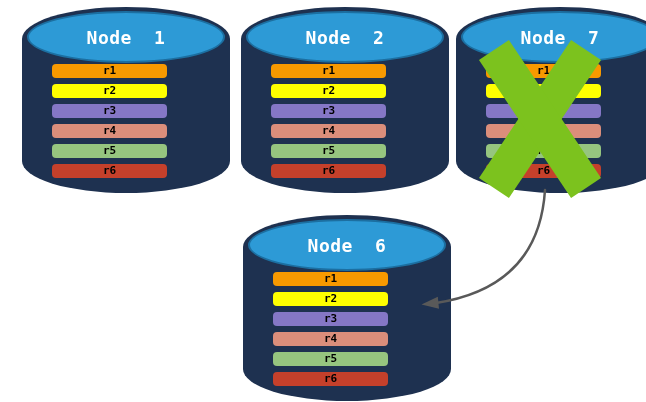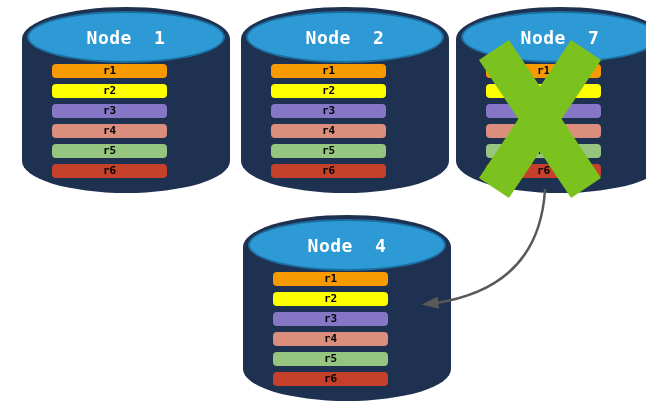--- a/index.html
+++ b/index.html
@@ -137,21 +137,21 @@
       <div class="row" style="background-color: rgb(133, 119, 198);">r3</div>
       <div class="row" style="background-color: rgb(219, 142, 123);">r4</div>
       <div class="row" style="background-color: rgb(150, 197, 127);">r5</div>
       <div class="row" style="background-color: rgb(197, 64, 43);">r6</div>
     </div>
   </div>
 
   <div class="node node-4">
     <div class="cyl-body" style="background-color: rgb(30, 49, 80);"></div>
     <div class="cyl-top" style="background-color: rgb(45, 154, 214);">
-      <span class="node-title">Node 4</span>
+      <span class="node-title">Node 6</span>
     </div>
     <div class="rows">
       <div class="row" style="background-color: rgb(247, 153, 0);">r1</div>
       <div class="row" style="background-color: rgb(255, 255, 0);">r2</div>
       <div class="row" style="background-color: rgb(133, 119, 198);">r3</div>
       <div class="row" style="background-color: rgb(219, 142, 123);">r4</div>
       <div class="row" style="background-color: rgb(150, 197, 127);">r5</div>
       <div class="row" style="background-color: rgb(197, 64, 43);">r6</div>
     </div>
   </div>

